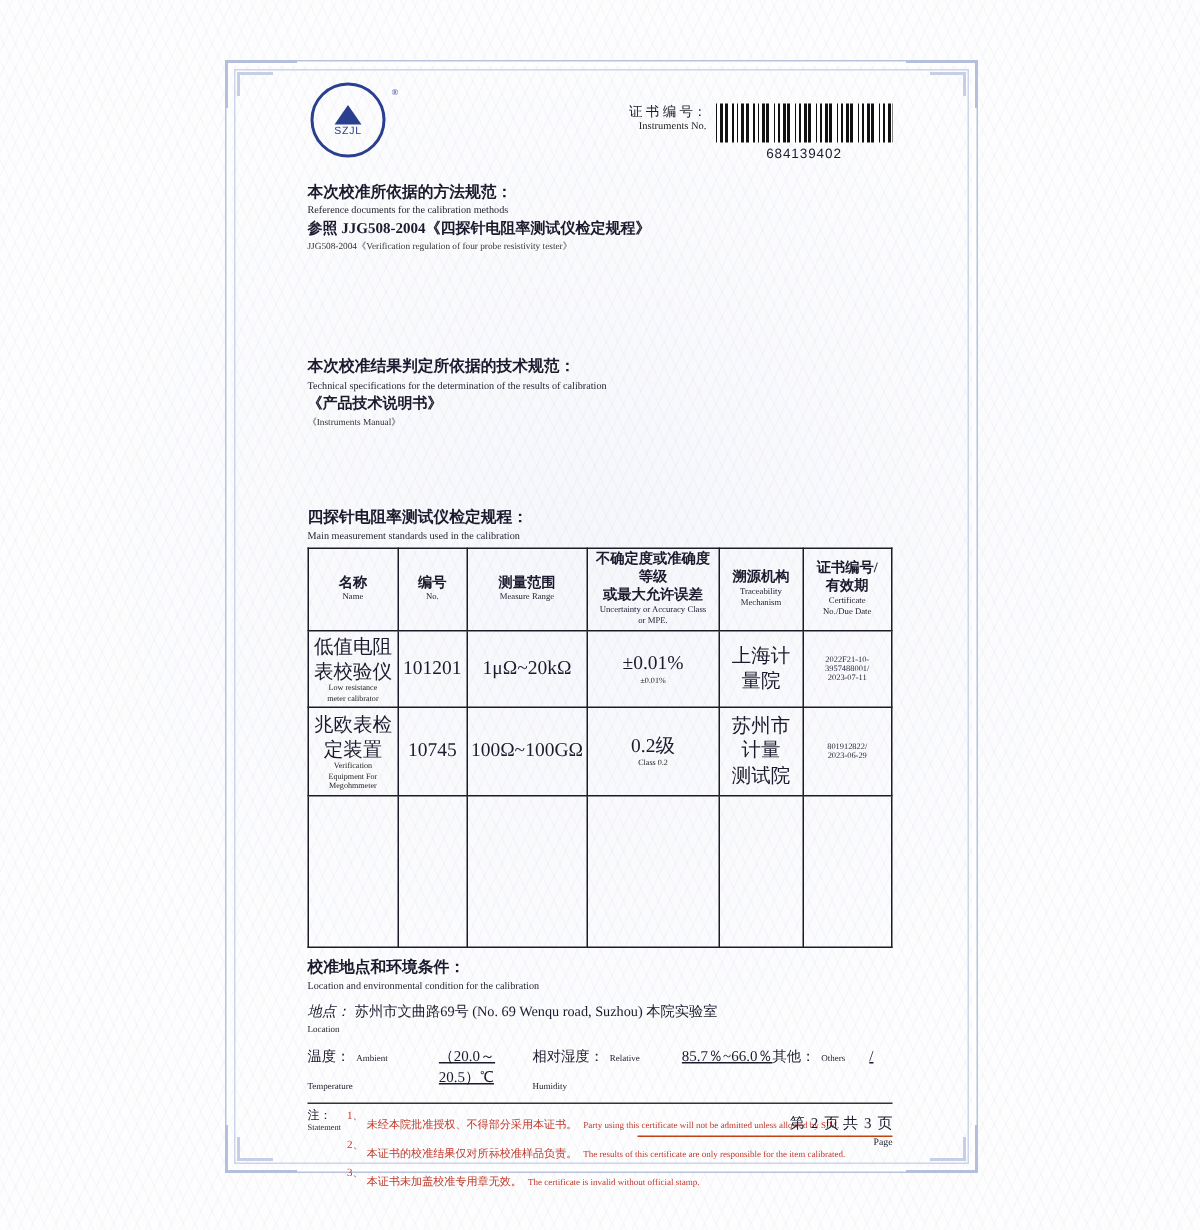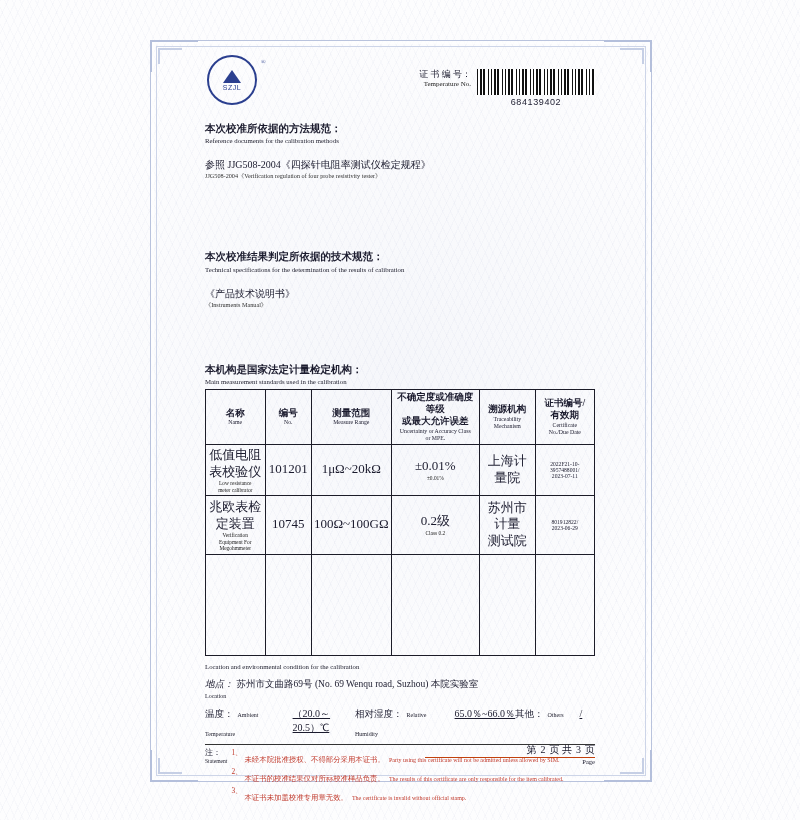--- a/index.html
+++ b/index.html
@@ -74,21 +74,21 @@
   .barcode{
     width:118px;height:26px;
     background:
       repeating-linear-gradient(90deg,#111 0 1px,#fff 1px 3px,#111 3px 5px,#fff 5px 6px,#111 6px 8px,#fff 8px 11px,#111 11px 12px,#fff 12px 14px);
   }
   .barcode-num{font-size:9px;letter-spacing:.6px;margin-top:2px;font-family:"Liberation Sans",sans-serif;}
 
   .sec{margin-top:4px;}
   .cn{font-size:10.5px;font-weight:bold;line-height:1.45;}
   .en{font-size:6.8px;color:#1d1d2c;line-height:1.35;}
-  .cn-n{font-size:10px;line-height:1.5;font-weight:normal;margin-top:12px;}
+  .cn-n{font-size:10px;line-height:1.5;font-weight:bold;}
   .sm{font-size:6.2px;color:#333;}
 
   .block-a{margin-top:6px;}
   .block-b{margin-top:68px;}
   .block-c{margin-top:52px;}
 
   
   table{border-collapse:collapse;width:100%;margin-top:3px;}
   table td,table th{border:1px solid #1c1c28;padding:2px 2px;text-align:center;vertical-align:middle;}
   thead td{height:34px;}
@@ -153,21 +153,21 @@
       <div class="logo">
         <div class="tri"></div>
         <div class="txt">SZJL</div>
       </div>
       <div class="logo-r">®</div>
     </div>
 
     <div class="cert-no-block">
       <div class="cert-label">
         <div>证 书 编 号：</div>
-        <div class="en">Temperature No.</div>
+        <div class="en">Instruments No.</div>
       </div>
       <div class="barcode-box">
         <div class="barcode"></div>
         <div class="barcode-num">684139402</div>
       </div>
     </div>
   </div>
 
 
   <div class="sec">
@@ -178,21 +178,21 @@
   </div>
 
   <div class="block-b">
     <div class="cn">本次校准结果判定所依据的技术规范：</div>
     <div class="en">Technical specifications for the determination of the results of calibration</div>
     <div class="cn-n">《产品技术说明书》</div>
     <div class="sm">《Instruments Manual》</div>
   </div>
 
   <div class="block-c">
-    <div class="cn">本机构是国家法定计量检定机构：</div>
+    <div class="cn">四探针电阻率测试仪检定规程：</div>
     <div class="en">Main measurement standards used in the calibration</div>
 
     <table>
       <thead>
         <tr>
           <td style="width:16%">
             <div class="th-cn">名称</div>
             <div class="th-en">Name</div>
           </td>
           <td style="width:12%">
@@ -266,20 +266,21 @@
           <td></td>
           <td></td>
           <td></td>
           <td></td>
         </tr>
       </tbody>
     </table>
   </div>
 
   <div class="cond">
+    <div class="cn">校准地点和环境条件：</div>
     <div class="en">Location and environmental condition for the calibration</div>
 
     <div class="line">
       <span class="lbl">
         <span class="cn">地点：</span>
         <span class="en">Location</span>
       </span>
       <span class="val">苏州市文曲路69号 (No. 69 Wenqu road, Suzhou)  本院实验室</span>
     </div>
 
@@ -289,21 +290,21 @@
           <span class="cn">温度：</span>
           <span class="en">Ambient Temperature</span>
         </span>
         <span class="env-val">（20.0～20.5）℃</span>
       </div>
       <div class="env-item env-b">
         <span class="stack">
           <span class="cn">相对湿度：</span>
           <span class="en">Relative Humidity</span>
         </span>
-        <span class="env-val">65.0％~66.0％</span>
+        <span class="env-val">85.7％~66.0％</span>
       </div>
       <div class="env-item">
         <span class="stack">
           <span class="cn">其他：</span>
           <span class="en">Others</span>
         </span>
         <span class="env-val">/</span>
       </div>
     </div>
   </div>

